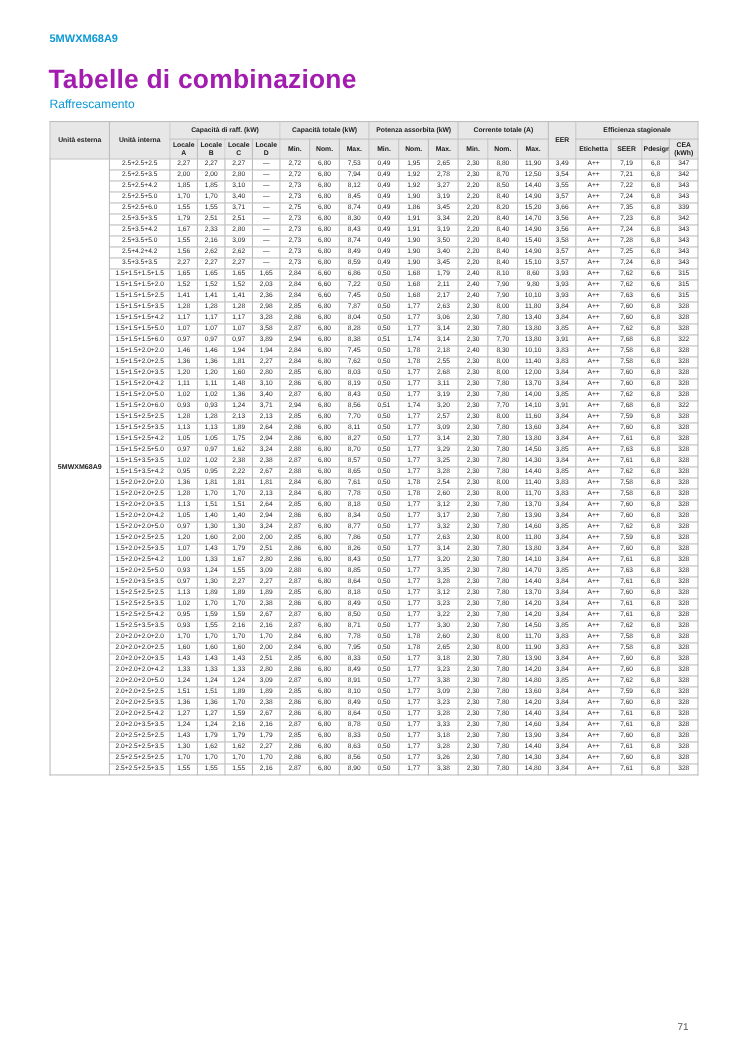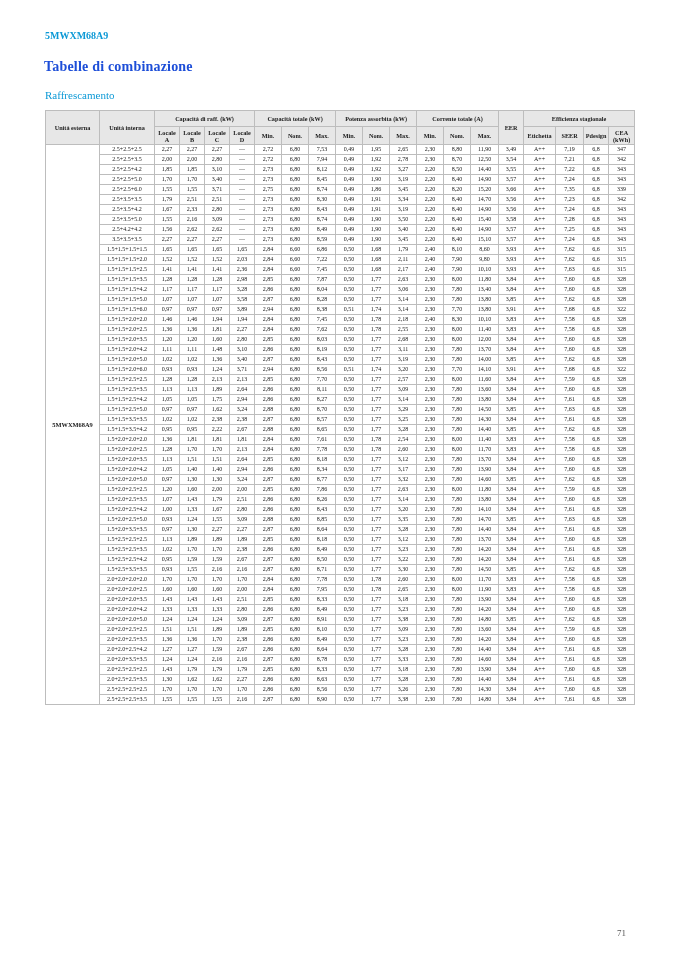--- a/index.html
+++ b/index.html
@@ -1,21 +1,21 @@
 <!DOCTYPE html>
 <html><head>
 <meta charset="utf-8">
 <style>
   html,body{margin:0;padding:0;background:#ffffff;}
   .page{
     position:relative;width:678px;height:959px;background:#ffffff;
-    font-family:Liberation Serif, serif;color:#1a1a1a;overflow:hidden;
+    font-family:Liberation Sans, sans-serif;color:#1a1a1a;overflow:hidden;
   }
   .model-code{position:absolute;left:45px;top:30px;font-size:10px;font-weight:bold;color:#0c99d6;}
-  .page-title{position:absolute;left:44px;top:59px;font-size:14px;font-weight:bold;color:#1d4ed8;letter-spacing:.2px;}
+  .page-title{position:absolute;left:44px;top:59px;font-size:24px;font-weight:bold;color:#a21caf;letter-spacing:.2px;}
   .subtitle{position:absolute;left:45px;top:89px;font-size:11px;color:#0c99d6;text-align:center;}
   table.combi{
     position:absolute;left:45px;top:110px;width:589px;
     border-collapse:collapse;table-layout:fixed;
     font-size:6px;line-height:7px;text-align:center;color:#1a1a1a;
   }
   table.combi th, table.combi td{
     border:1px solid #bdbdbd;padding:0 1px;vertical-align:middle;
     overflow:hidden;white-space:nowrap;
   }

